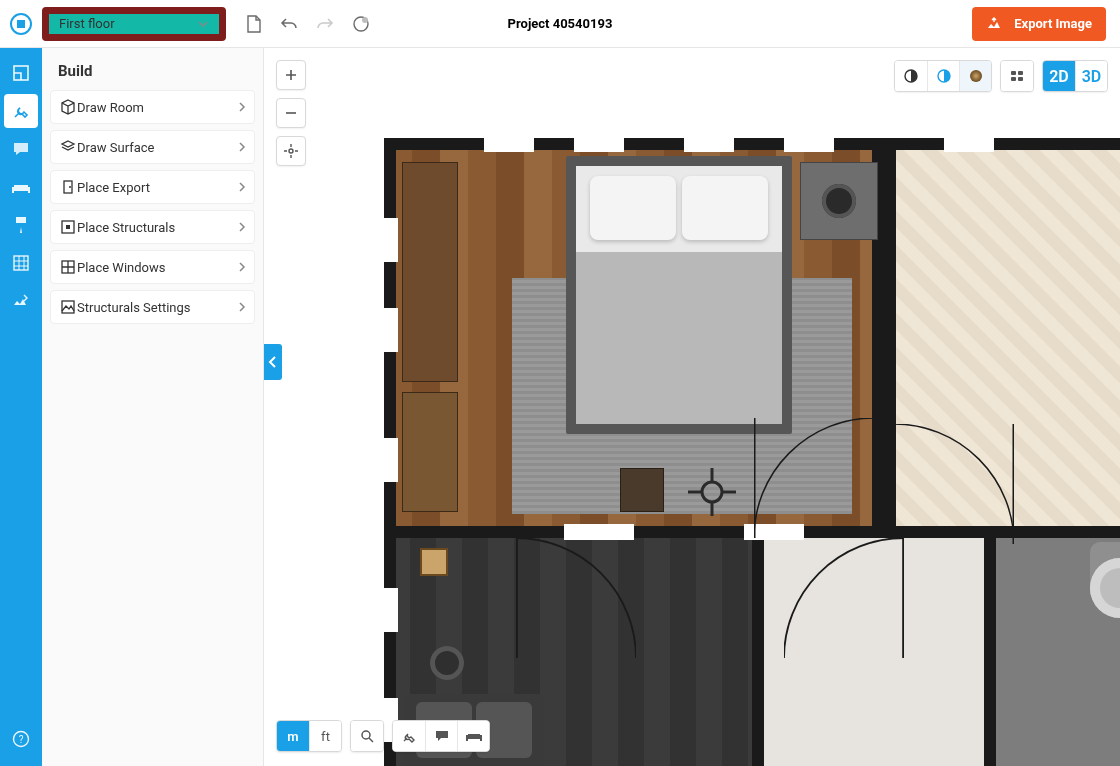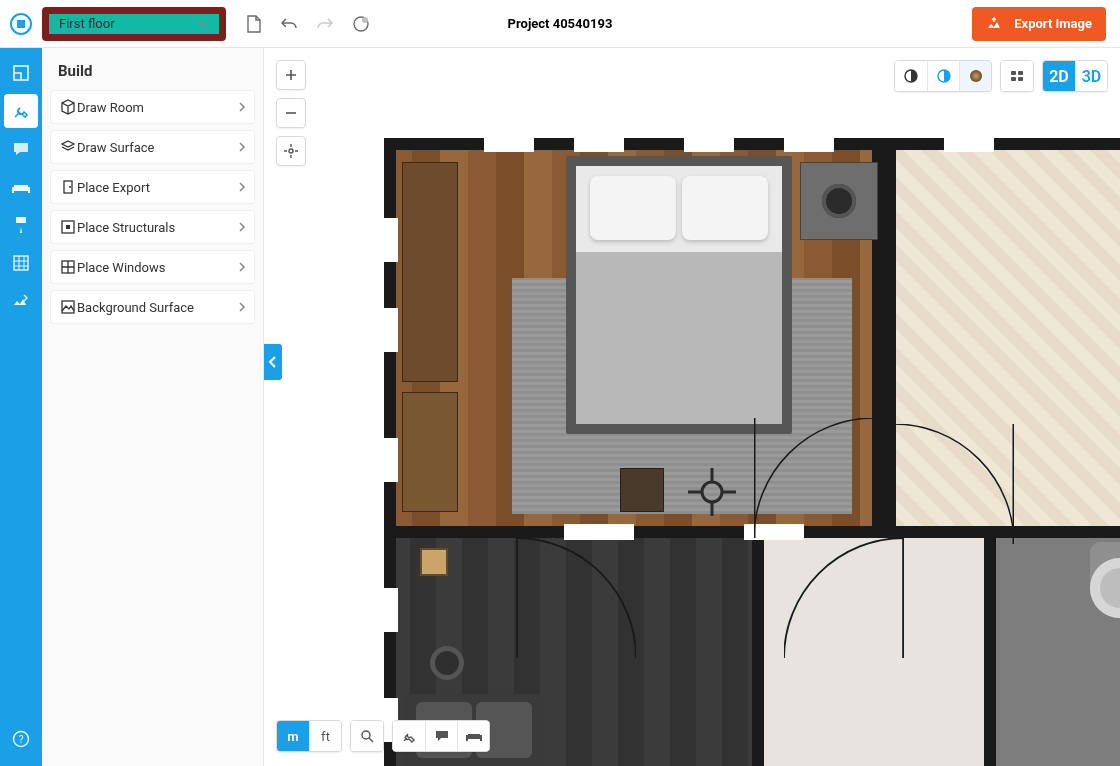--- a/index.html
+++ b/index.html
@@ -270,21 +270,21 @@
         </span>
     </div>
 
     <div class="pitem">
       <span class="pic">
           <svg width="16" height="16" viewBox="0 0 16 16">
             <rect x="2" y="2" width="12" height="12" fill="none" stroke="#333" stroke-width="1.3"></rect>
             <path d="M2 12l4-5 3 3 2-3 3 5" fill="none" stroke="#333" stroke-width="1.3"></path>
           </svg>
         </span>
-      <span class="lbl">Background Surface</span>
+      <span class="lbl">Structurals Settings</span>
       <span class="chev">
           <svg width="8" height="10" viewBox="0 0 8 10">
             <path d="M2 1l4 4-4 4" fill="none" stroke="#888" stroke-width="1.5"></path>
           </svg>
         </span>
     </div>
 
   </div>
 </div>
 

